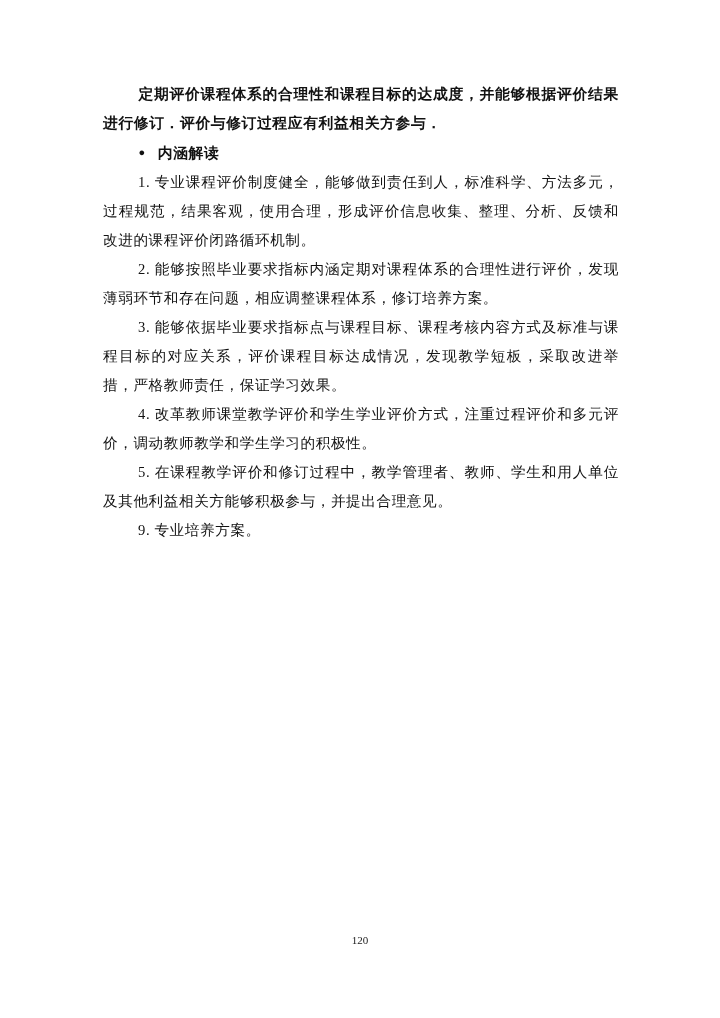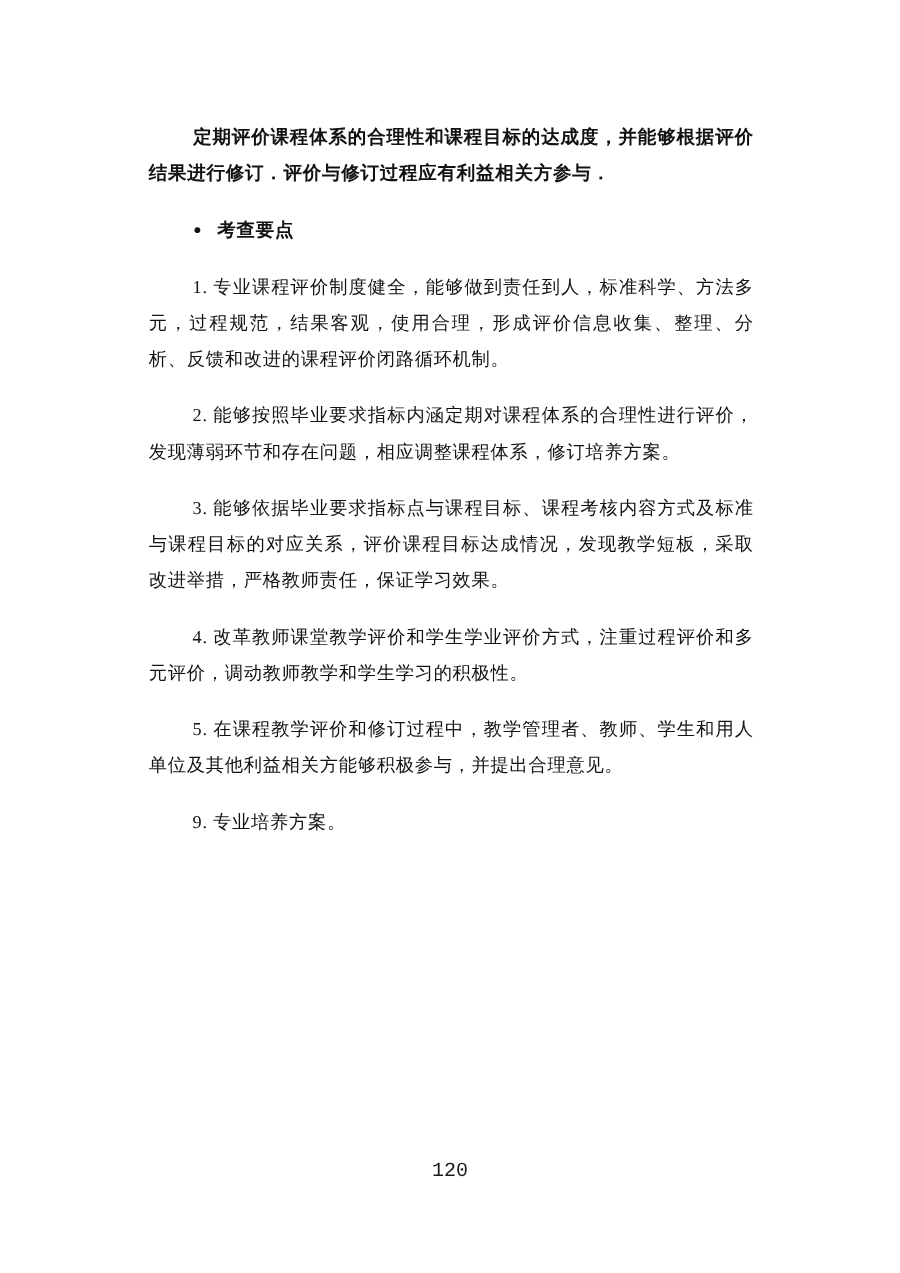--- a/index.html
+++ b/index.html
@@ -20,21 +20,21 @@
     left: 103px;
     top: 80px;
     width: 516px;
     font-family: "Liberation Serif", "DejaVu Serif", serif;
     font-size: 14.6px;
     line-height: 29px;
     letter-spacing: 0.6px;
     text-align: justify;
   }
   .content p {
-    margin: 16px;
+    margin: 0;
     text-indent: 2.4em;
   }
   .intro {
     font-family: "Liberation Sans", "DejaVu Sans", sans-serif;
     font-weight: 700;
     font-size: 14.8px;
   }
   .section-heading {
     font-family: "Liberation Sans", "DejaVu Sans", sans-serif;
     font-weight: 700;
@@ -46,36 +46,36 @@
     font-size: 11px;
     margin-right: 12px;
     vertical-align: 1.5px;
   }
   .page-number {
     position: absolute;
     left: 0;
     bottom: 72px;
     width: 100%;
     text-align: center;
-    font-family: Liberation Mono, monospace;
-    font-size: 16px;
+    font-family: Liberation Serif, serif;
+    font-size: 11px;
     color: #1c1c1c;
     margin-top: 36px;
   }
 </style>
 </head>
 <body>
 
 <div class="page">
   <div class="content">
 
     <p class="intro">定期评价课程体系的合理性和课程目标的达成度，并能够根据评价结果进行修订．评价与修订过程应有利益相关方参与．</p>
 
+    <p class="section-heading"><span class="bullet">●</span><span>内涵解读</span></p>
 
-    <p class="section-heading"><span class="bullet">●</span><span>考查要点</span></p>
     <p>1. 专业课程评价制度健全，能够做到责任到人，标准科学、方法多元，过程规范，结果客观，使用合理，形成评价信息收集、整理、分析、反馈和改进的课程评价闭路循环机制。</p>
     <p>2. 能够按照毕业要求指标内涵定期对课程体系的合理性进行评价，发现薄弱环节和存在问题，相应调整课程体系，修订培养方案。</p>
     <p>3. 能够依据毕业要求指标点与课程目标、课程考核内容方式及标准与课程目标的对应关系，评价课程目标达成情况，发现教学短板，采取改进举措，严格教师责任，保证学习效果。</p>
     <p>4. 改革教师课堂教学评价和学生学业评价方式，注重过程评价和多元评价，调动教师教学和学生学习的积极性。</p>
     <p>5. 在课程教学评价和修订过程中，教学管理者、教师、学生和用人单位及其他利益相关方能够积极参与，并提出合理意见。</p>
 
     <p>9. 专业培养方案。</p>
 
   </div>
 

